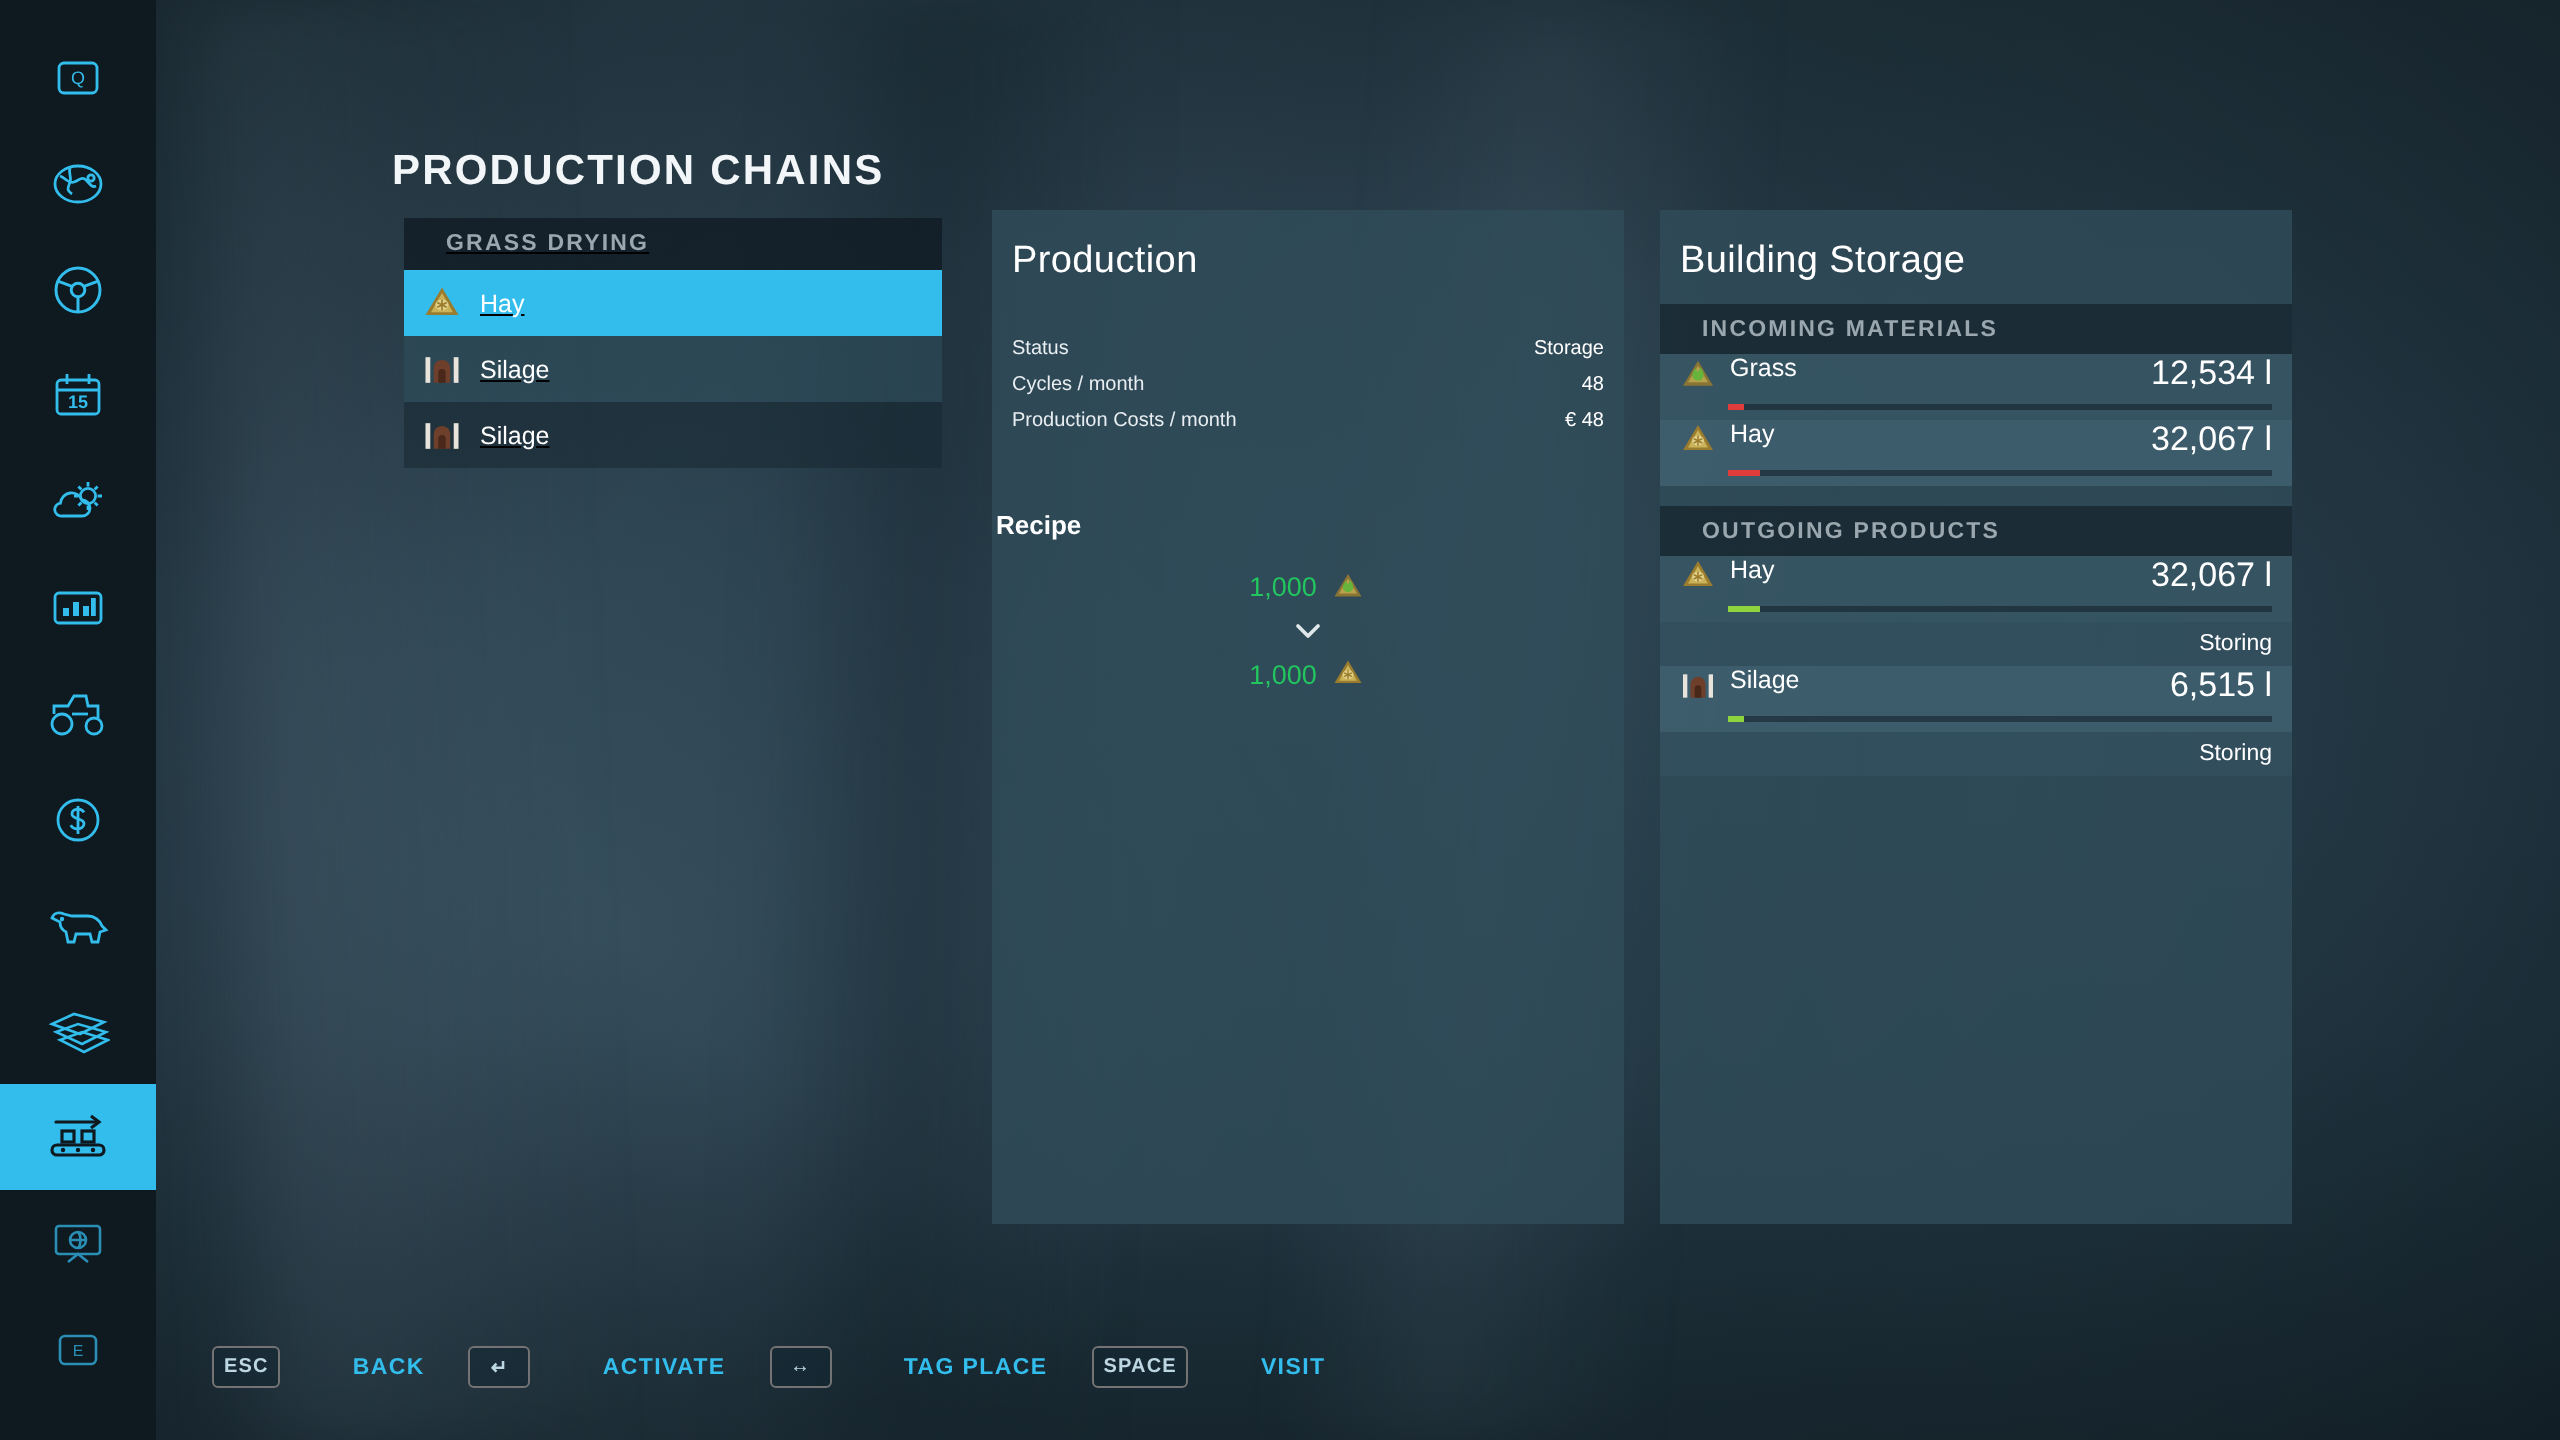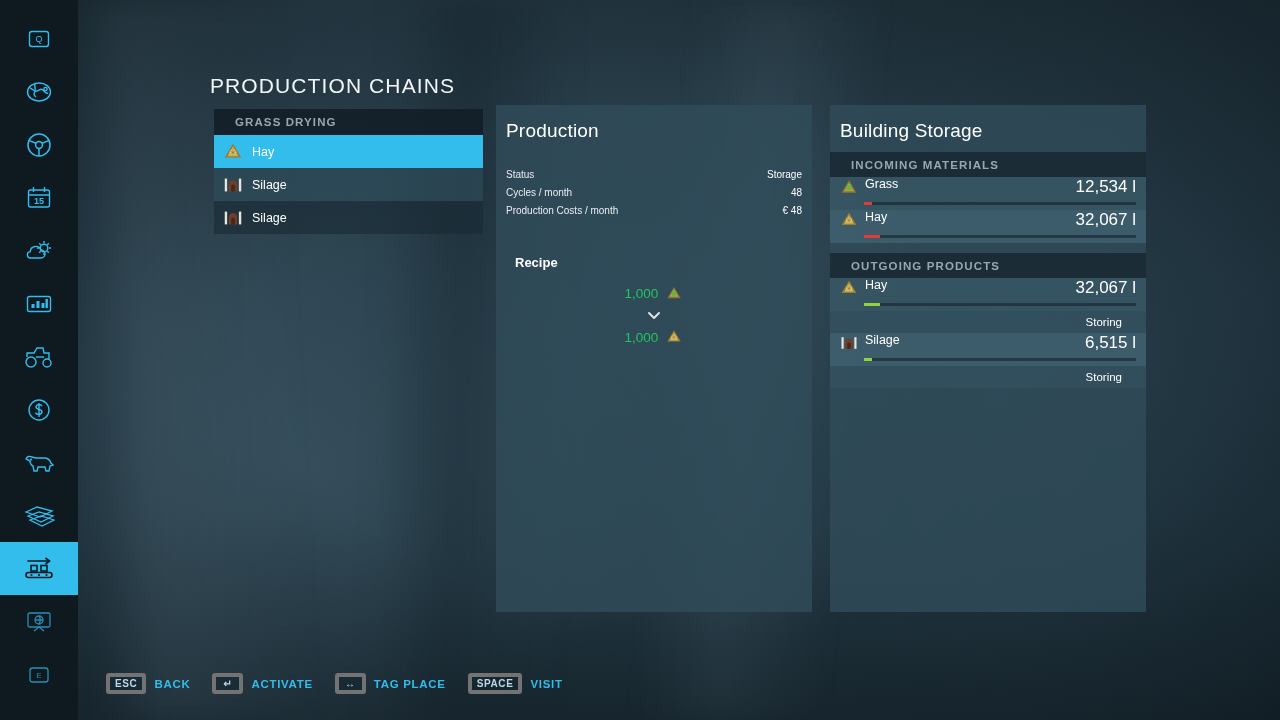--- a/index.html
+++ b/index.html
@@ -55,34 +55,35 @@
     display: flex; align-items: center; justify-content: center;
     color: #2fb6e8;
   }
   .rail-item.active { background: #33bdec; color: #0e1920; }
   .rail-item svg { display: block; }
   .rail-spacer-top { height: 12px; }
 
   
   #page-title {
     position: absolute;
-    left: 210px; top: 74px;
+    left: 196px; top: 74px;
     font-size: 21px;
     letter-spacing: 1.1px;
     color: #f2f6f8;
-    font-weight: 400;
+    font-weight: 700;
     z-index: 5;
   }
 
   
   #chain-list {
     position: absolute;
-    left: 214px; top: 109px;
+    left: 202px; top: 109px;
     width: 269px;
     z-index: 5;
+    text-decoration: underline;
   }
   .chain-group-header {
     height: 26px;
     background: rgba(16,28,36,0.80);
     display: flex; align-items: center;
     padding-left: 21px;
     font-size: 11.5px;
     font-weight: bold;
     letter-spacing: 1.1px;
     color: #9aa7ae;
@@ -123,21 +124,21 @@
   .stat-row {
     display: flex; justify-content: space-between;
     font-size: 10px;
     color: #e8eef1;
     padding: 3.5px 0;
   }
   .stat-row .val { color: #ffffff; }
 
   #recipe-title {
     margin-top: 36px;
-    padding-left: 19px;
+    padding-left: 2px;
     font-size: 13px;
     font-weight: bold;
     color: #ffffff;
   }
   #recipe-body { margin-top: 12px; text-align: center; }
   .recipe-line {
     display: flex; align-items: center; justify-content: center;
     gap: 7px;
     font-size: 13.5px;
     color: #22c55e;
@@ -175,52 +176,53 @@
   .store-bar {
     position: absolute;
     left: 34px; right: 10px; bottom: 5px;
     height: 3px;
     background: rgba(16,30,38,0.55);
   }
   .store-bar i { display: block; height: 3px; }
   .sub-row {
     height: 22px;
     display: flex; align-items: center; justify-content: flex-end;
-    padding-right: 24px;
+    padding-right: 10px;
     font-size: 11.5px;
     color: #ffffff;
     background: rgba(54,84,100,0.55);
   }
 
   
   #hotkeys {
     position: absolute;
     left: 106px; bottom: 26px;
     display: flex; align-items: center;
     gap: 22px;
     z-index: 6;
   }
   .hk { display: flex; align-items: center; gap: 8px; }
   .hk-key {
     min-width: 31px; height: 21px;
-    border: 4px solid #737373;
+    border: 1px solid #737373;
     border-radius: 3px;
     background: rgba(18,38,50,0.55);
     color: #bdd7e2;
     font-size: 10px;
     font-weight: bold;
     letter-spacing: 0.6px;
     display: flex; align-items: center; justify-content: center;
     padding: 0 5px;
   }
   .hk-lab {
     font-size: 11.5px;
     font-weight: bold;
     letter-spacing: 0.7px;
     color: #33bdec;
+    margin-left: 28px;
   }
 </style>
 </head>
 <body>
 
 <div id="bg"></div>
 <div id="bg-vignette"></div>
 
 <div id="sidebar">
   <div class="rail-spacer-top"></div>

